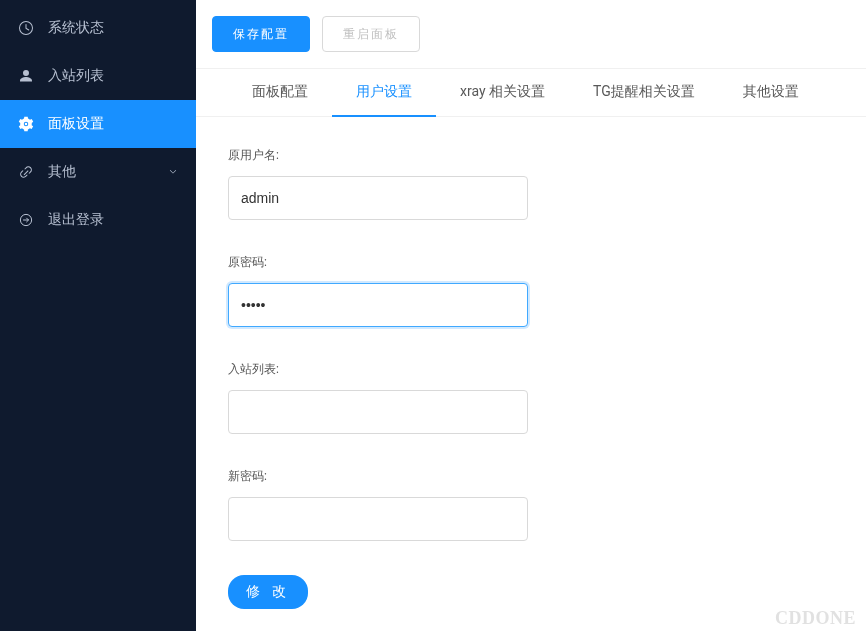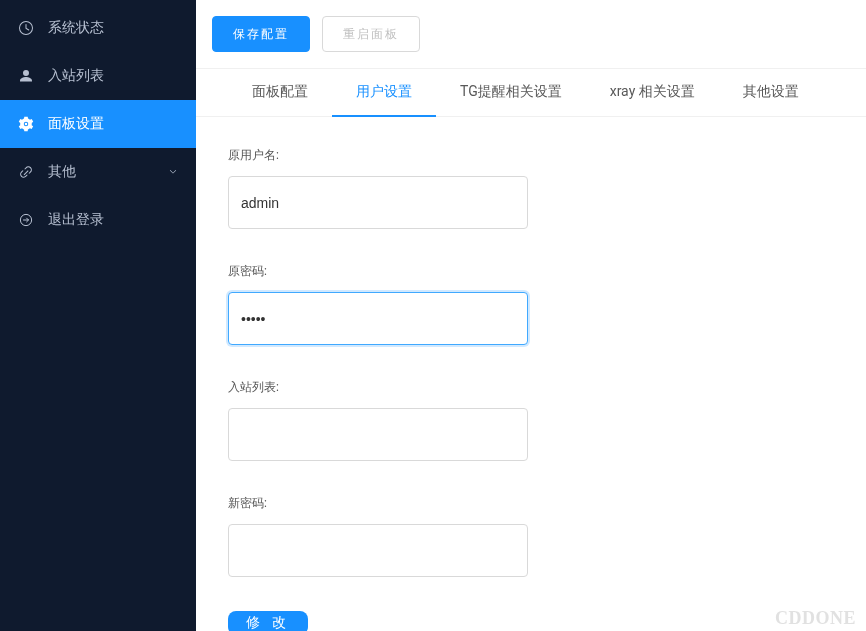--- a/index.html
+++ b/index.html
@@ -124,39 +124,39 @@
       margin-bottom: 34px;
     }
     .form-label {
       display: block;
       margin-bottom: 12px;
       color: #555;
       font-size: 12px;
     }
     .form-input {
       width: 300px;
-      height: 53px;
+      height: 44px;
       padding: 0 12px;
       border: 1px solid #d9d9d9;
       border-radius: 4px;
       font-size: 14px;
       color: #333;
       outline: none;
     }
     .form-input.focused {
       border-color: #40a9ff;
       box-shadow: 0 0 0 2px rgba(24,144,255,0.2);
     }
     .submit-btn {
       display: inline-flex;
       align-items: center;
       justify-content: center;
-      height: 24px;
+      height: 34px;
       padding: 0 18px;
-      border-radius: 8px;
+      border-radius: 16px;
       background: #1890ff;
       color: #fff;
       border: none;
       font-size: 14px;
       cursor: pointer;
       letter-spacing: 4px;
     }
     .watermark {
       position: absolute;
       right: 10px;
@@ -232,22 +232,22 @@
   <main class="main">
 
     <div class="toolbar">
       <button class="btn btn-primary">保存配置</button>
       <button class="btn btn-default">重启面板</button>
     </div>
 
     <div class="tabs">
       <div class="tab">面板配置</div>
       <div class="tab active">用户设置</div>
+      <div class="tab">xray 相关设置</div>
       <div class="tab">TG提醒相关设置</div>
-      <div class="tab">xray 相关设置</div>
       <div class="tab">其他设置</div>
     </div>
 
     <div class="form-area">
 
       <div class="form-group">
         <label class="form-label">原用户名:</label>
         <input type="text" class="form-input" value="admin" style="">
       </div>
 

